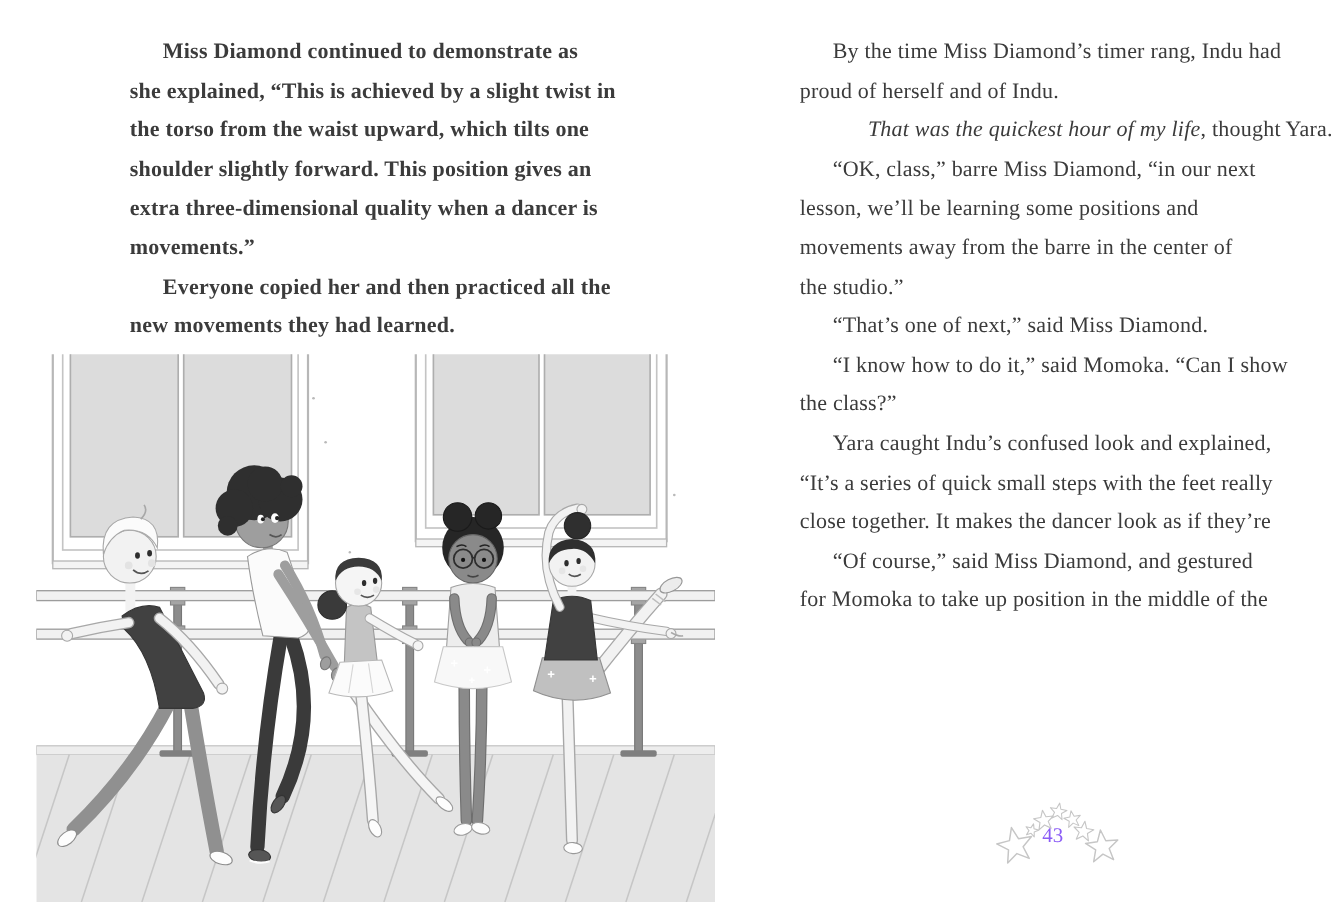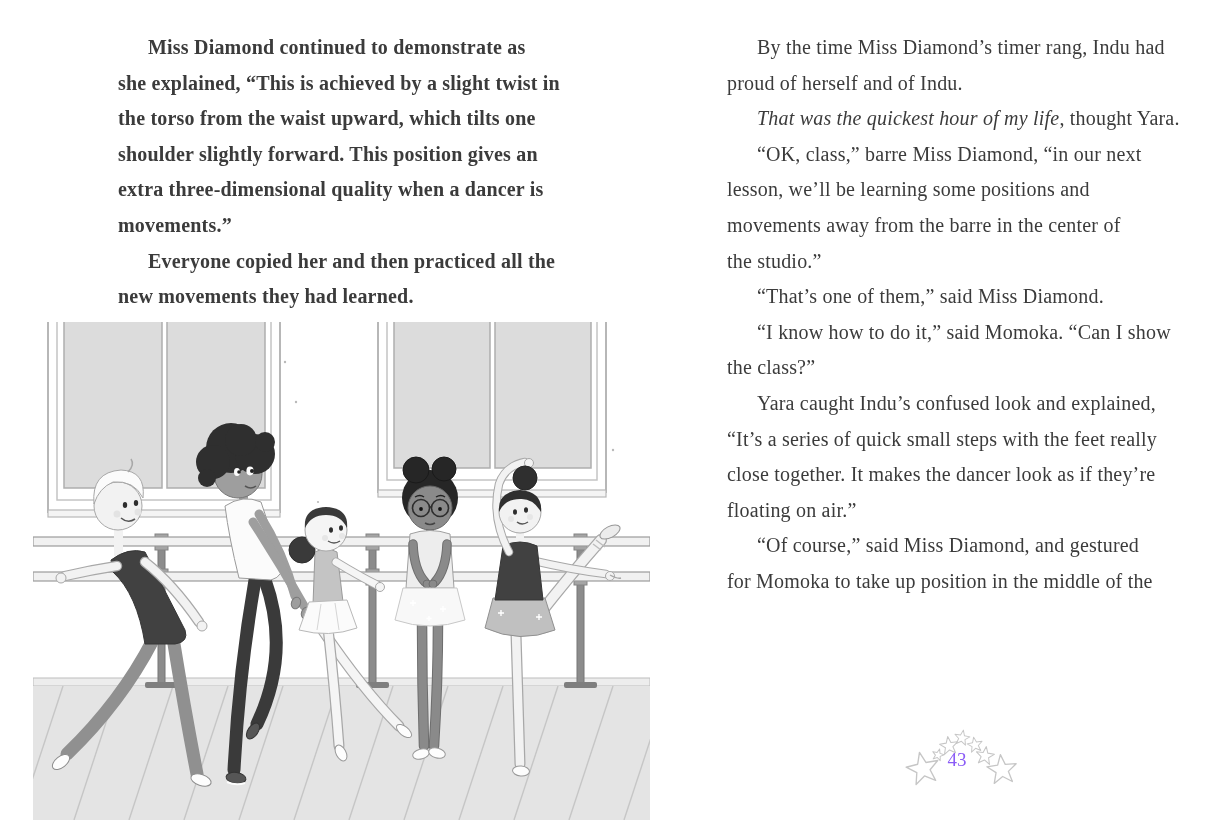--- a/index.html
+++ b/index.html
@@ -14,21 +14,21 @@
   }
   .text-block{position:absolute;}
   .line{
     white-space:nowrap;
     height:35.6px;
     line-height:35.6px;
     font-size:20px;
     letter-spacing:0.2px;
   }
   .line.ind{padding-left:30px;}
-  .line em{font-style:italic;}
+  .line em{font-style:italic;margin-left:32px;}
   #left-text{left:118px;top:30px;width:500px;font-weight:bold;}
   #right-text{left:727px;top:30px;width:465px;}
   #illustration{position:absolute;left:33px;top:322px;width:617px;height:498px;}
   #footer{position:absolute;left:885px;top:728px;width:150px;height:60px;}
   #footer svg{position:absolute;left:0;top:0;}
   #page-number{
     position:absolute;left:59px;top:21px;width:26px;
     text-align:center;font-size:19px;color:#8b5cf6;
   }
 </style>
@@ -47,27 +47,26 @@
 </div>
 
 <div id="right-text" class="text-block">
   <div class="line ind">By the time Miss Diamond’s timer rang, Indu had</div>
   <div class="line">proud of herself and of Indu.</div>
   <div class="line ind"><em>That was the quickest hour of my life</em><span>, thought Yara.</span></div>
   <div class="line ind">“OK, class,” barre Miss Diamond, “in our next</div>
   <div class="line">lesson, we’ll be learning some positions and</div>
   <div class="line">movements away from the barre in the center of</div>
   <div class="line">the studio.”</div>
-  <div class="line ind">“That’s one of them,” said Miss Diamond.</div>
+  <div class="line ind">“That’s one of next,” said Miss Diamond.</div>
   <div class="line ind">“I know how to do it,” said Momoka. “Can I show</div>
   <div class="line">the class?”</div>
   <div class="line ind">Yara caught Indu’s confused look and explained,</div>
   <div class="line">“It’s a series of quick small steps with the feet really</div>
   <div class="line">close together. It makes the dancer look as if they’re</div>
-  <div class="line">floating on air.”</div>
   <div class="line ind">“Of course,” said Miss Diamond, and gestured</div>
   <div class="line">for Momoka to take up position in the middle of the</div>
 </div>
 
 <div id="illustration">
 <svg width="617" height="498" viewBox="0 0 617 498" xmlns="http://www.w3.org/2000/svg">
 
   <rect x="0" y="0" width="617" height="498" fill="#ffffff"></rect>
 
   <g fill="#b9b9b9">

